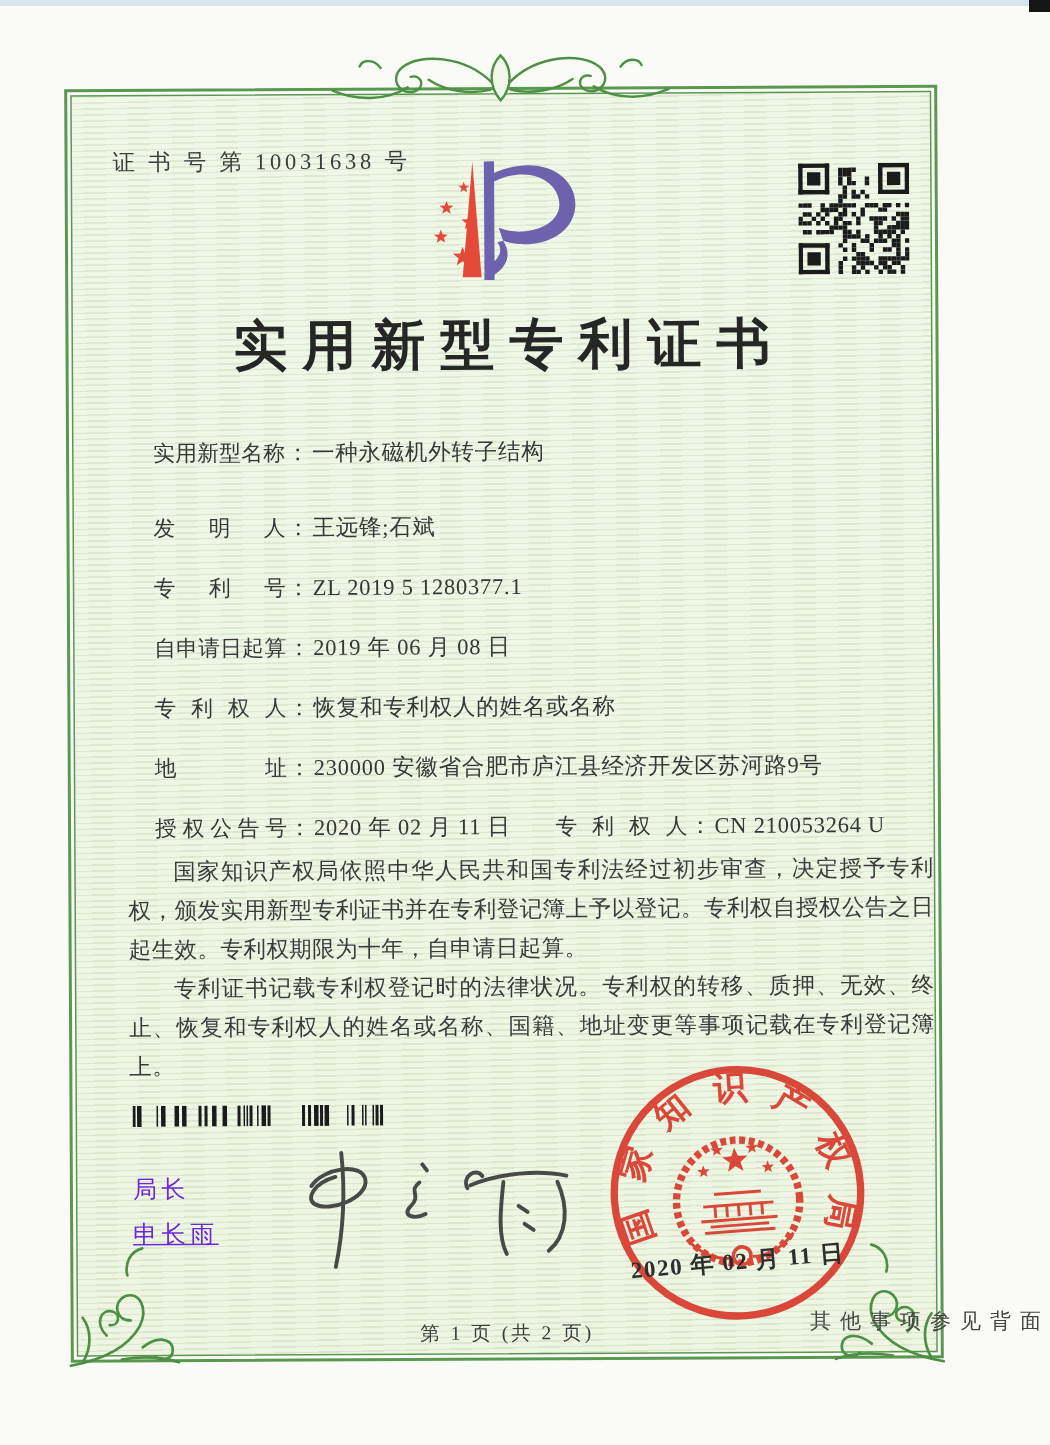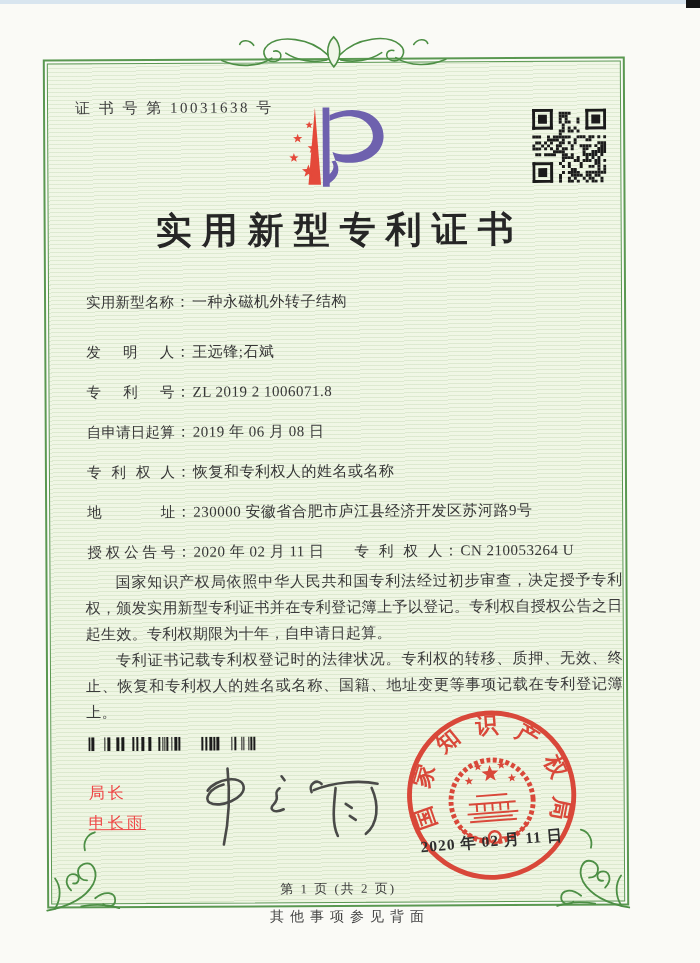--- a/index.html
+++ b/index.html
@@ -34,43 +34,43 @@
   .logo{position:absolute;left:238px;top:45px;width:135px;height:88px;}
   .qr{position:absolute;left:487px;top:50px;width:74px;height:74px;}
 
   .title{
     position:absolute;left:0;top:146px;width:100%;margin:0;
     text-align:center;font-size:36px;font-weight:700;color:#262626;
     letter-spacing:10px;padding-left:10px;box-sizing:border-box;
   }
 
   .row{position:absolute;left:40px;width:538px;height:22px;font-size:15px;color:#373737;white-space:nowrap;}
-  .lbl{display:inline-block;width:88px;font-size:14.5px;text-align:justify;text-align-last:justify;vertical-align:bottom;}
+  .lbl{display:inline-block;width:88px;font-size:14.5px;text-align:justify;text-align-last:justify;vertical-align:bottom;margin-left:16px;}
   .colon{display:inline-block;margin:0 2px 0 1px;}
   .val{letter-spacing:.5px;}
   .pair2{position:absolute;left:267px;top:0;}
 
   .paras{position:absolute;left:38px;top:508px;width:537px;font-size:15px;line-height:26px;
          text-align:justify;color:#3b3b3b;letter-spacing:.3px;}
   .paras p{margin:0;text-indent:2em;}
 
   .barcode{position:absolute;left:40px;top:676px;width:172px;height:14px;}
 
-  .director{position:absolute;left:40px;font-size:16px;letter-spacing:3px;color:#ef4444;}
+  .director{position:absolute;left:40px;font-size:16px;letter-spacing:3px;color:#6d28d9;}
   .director.t1{top:722px;} .director.t2{top:752px;text-decoration:underline;}
   .signature{position:absolute;left:145px;top:698px;width:200px;height:95px;}
 
   .seal{position:absolute;left:355px;top:648px;width:176px;height:176px;transform:rotate(-4deg);opacity:.92;}
   .seal-date{position:absolute;left:358px;top:772px;width:170px;text-align:center;
              font-size:15.5px;font-weight:600;color:#2e2e2e;letter-spacing:1px;
              transform:rotate(-4.5deg);}
 
   .page-no{position:absolute;left:0;top:820px;width:100%;text-align:center;
            font-size:13px;letter-spacing:2px;color:#3c3c3c;}
-  .back-note{position:absolute;left:0;top:908px;width:100%;text-align:center;
+  .back-note{position:absolute;left:0;top:872px;width:100%;text-align:right;
              font-size:14px;letter-spacing:6px;color:#454545;}
   svg{display:block;}
 </style>
 </head>
 <body>
 
 <div class="scan-strip"></div>
 <div class="scan-chip"></div>
 
 <div class="frame">
@@ -332,21 +332,21 @@
 
   <h1 class="title">实用新型专利证书</h1>
 
   <div class="row" style="top:232px">
     <span class="lbl">实用新型名称</span><span class="colon">：</span><span class="val">一种永磁机外转子结构</span>
   </div>
   <div class="row" style="top:282px">
     <span class="lbl">发明人</span><span class="colon">：</span><span class="val">王远锋;石斌</span>
   </div>
   <div class="row" style="top:322px">
-    <span class="lbl">专利号</span><span class="colon">：</span><span class="val">ZL 2019 2 1006071.8</span>
+    <span class="lbl">专利号</span><span class="colon">：</span><span class="val">ZL 2019 5 1280377.1</span>
   </div>
   <div class="row" style="top:362px">
     <span class="lbl">自申请日起算</span><span class="colon">：</span><span class="val">2019 年 06 月 08 日</span>
   </div>
   <div class="row" style="top:402px">
     <span class="lbl">专利权人</span><span class="colon">：</span><span class="val">恢复和专利权人的姓名或名称</span>
   </div>
   <div class="row" style="top:442px">
     <span class="lbl">地址</span><span class="colon">：</span><span class="val">230000 安徽省合肥市庐江县经济开发区苏河路9号</span>
   </div>

